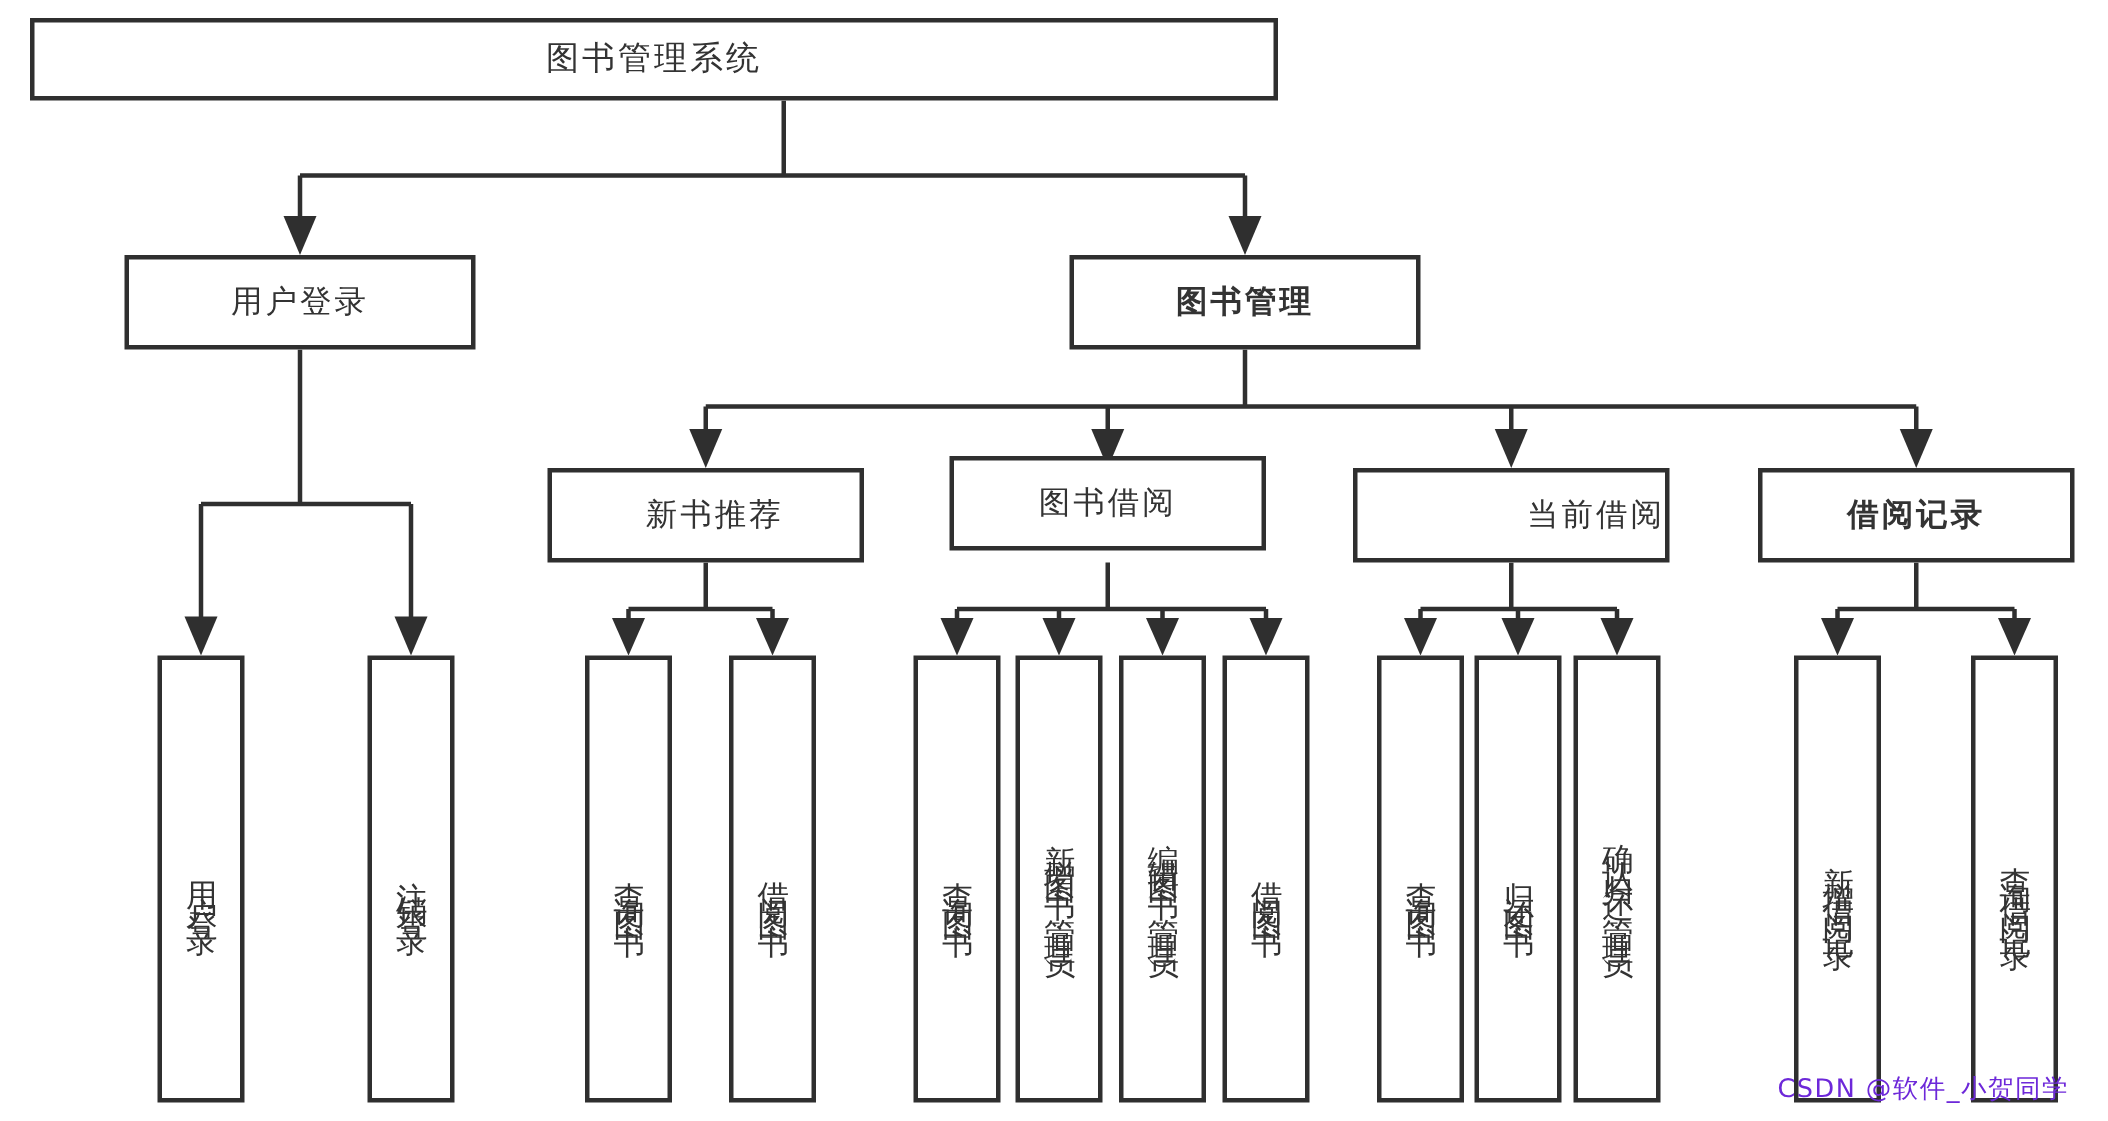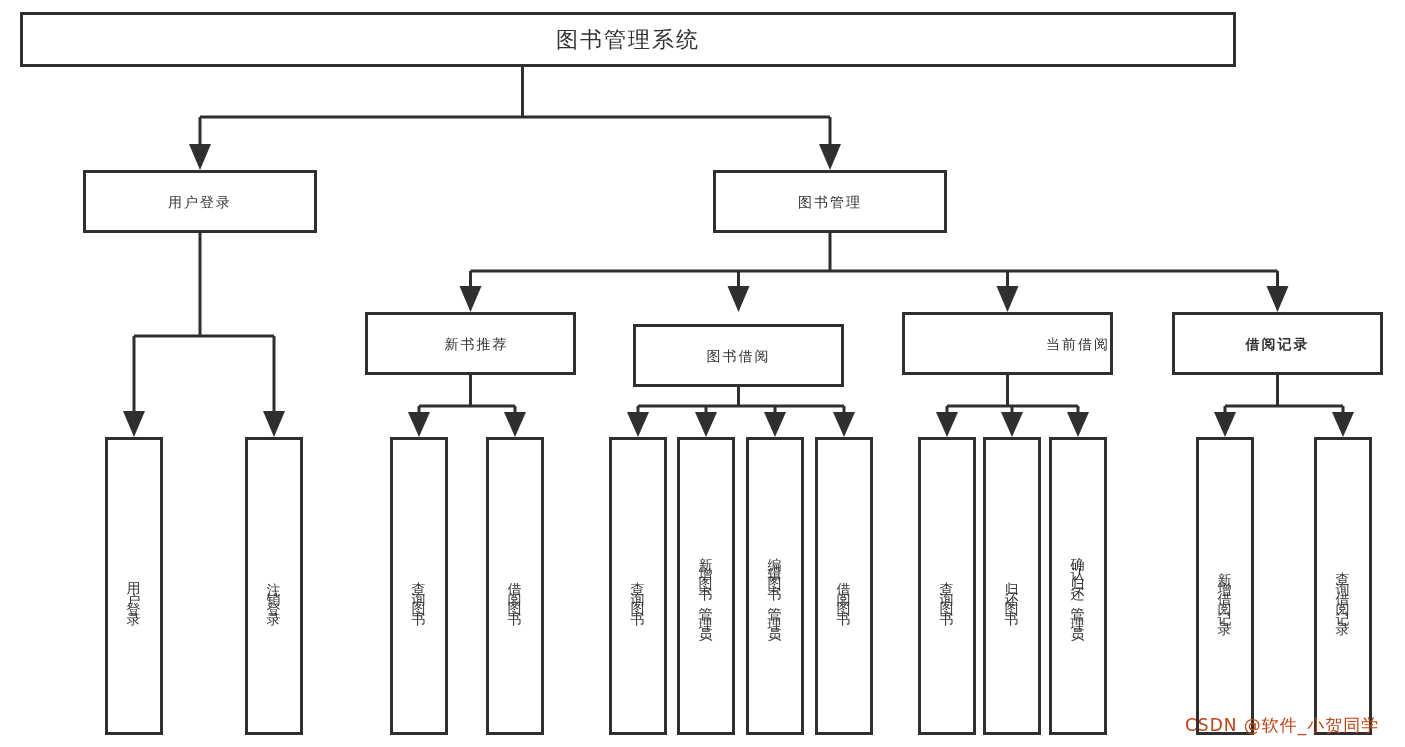--- a/index.html
+++ b/index.html
@@ -22,38 +22,38 @@
     box-sizing: border-box;
     background: #ffffff;
     border: 3px solid #2f2f2f;
     display: flex;
     align-items: center;
     justify-content: center;
     z-index: 1;
   }
   .node .lbl {
     color: #333333;
-    font-size: 14px;
+    font-size: 21px;
     line-height: 1;
     white-space: nowrap;
     letter-spacing: 2px;
   }
   .node.top .lbl { font-size: 22px; }
   .node.vert .lbl {
     writing-mode: vertical-rl;
     text-orientation: mixed;
     letter-spacing: 10px;
     padding-top: 10px;
     white-space: nowrap;
   }
   .watermark {
     position: absolute;
     left: 1185px;
     top: 714px;
-    color: #c2410c;
+    color: #6d28d9;
     font-size: 17px;
     letter-spacing: 1px;
     z-index: 2;
     white-space: nowrap;
   }
 </style>
 </head>
 <body>
 
 <div class="canvas">
@@ -101,35 +101,35 @@
       <polygon points="1067,412 1089,412 1078,437" fill="#2f2f2f" stroke="none"></polygon>
     </g>
 
     <g>
       <path d="M1277.5 375 V406 M1225 406 H1343 M1225 406 V414 M1343 406 V414"></path>
       <polygon points="1214,412 1236,412 1225,437" fill="#2f2f2f" stroke="none"></polygon>
       <polygon points="1332,412 1354,412 1343,437" fill="#2f2f2f" stroke="none"></polygon>
     </g>
   </svg>
 
-  <div class="node top" style="left:20px; top:12px; width:1216px; height:55px;">
+  <div class="node top" style="left:20px; top:12px; width:832px; height:55px;">
     <span class="lbl">图书管理系统</span>
   </div>
 
   <div class="node" style="left:83px; top:170px; width:234px; height:63px;">
     <span class="lbl">用户登录</span>
   </div>
-  <div class="node" style="left:713px; top:170px; width:234px; height:63px;">
+  <div class="node" style="left:713px; top:170px; width:234px; height:63px;font-weight:bold;">
     <span class="lbl">图书管理</span>
   </div>
 
   <div class="node" style="left:365px; top:312px; width:211px; height:63px;padding-left:12px;">
     <span class="lbl">新书推荐</span>
   </div>
-  <div class="node" style="left:633px; top:324px; width:211px; height:63px;">
+  <div class="node" style="left:633px; top:304px; width:211px; height:63px;">
     <span class="lbl">图书借阅</span>
   </div>
   <div class="node" style="left:902px; top:312px; width:211px; height:63px;justify-content:flex-end;">
     <span class="lbl">当前借阅</span>
   </div>
   <div class="node" style="left:1172px; top:312px; width:211px; height:63px;font-weight:bold;">
     <span class="lbl">借阅记录</span>
   </div>
 
   <div class="node vert" style="left:105px; top:437px; width:58px; height:298px;">

